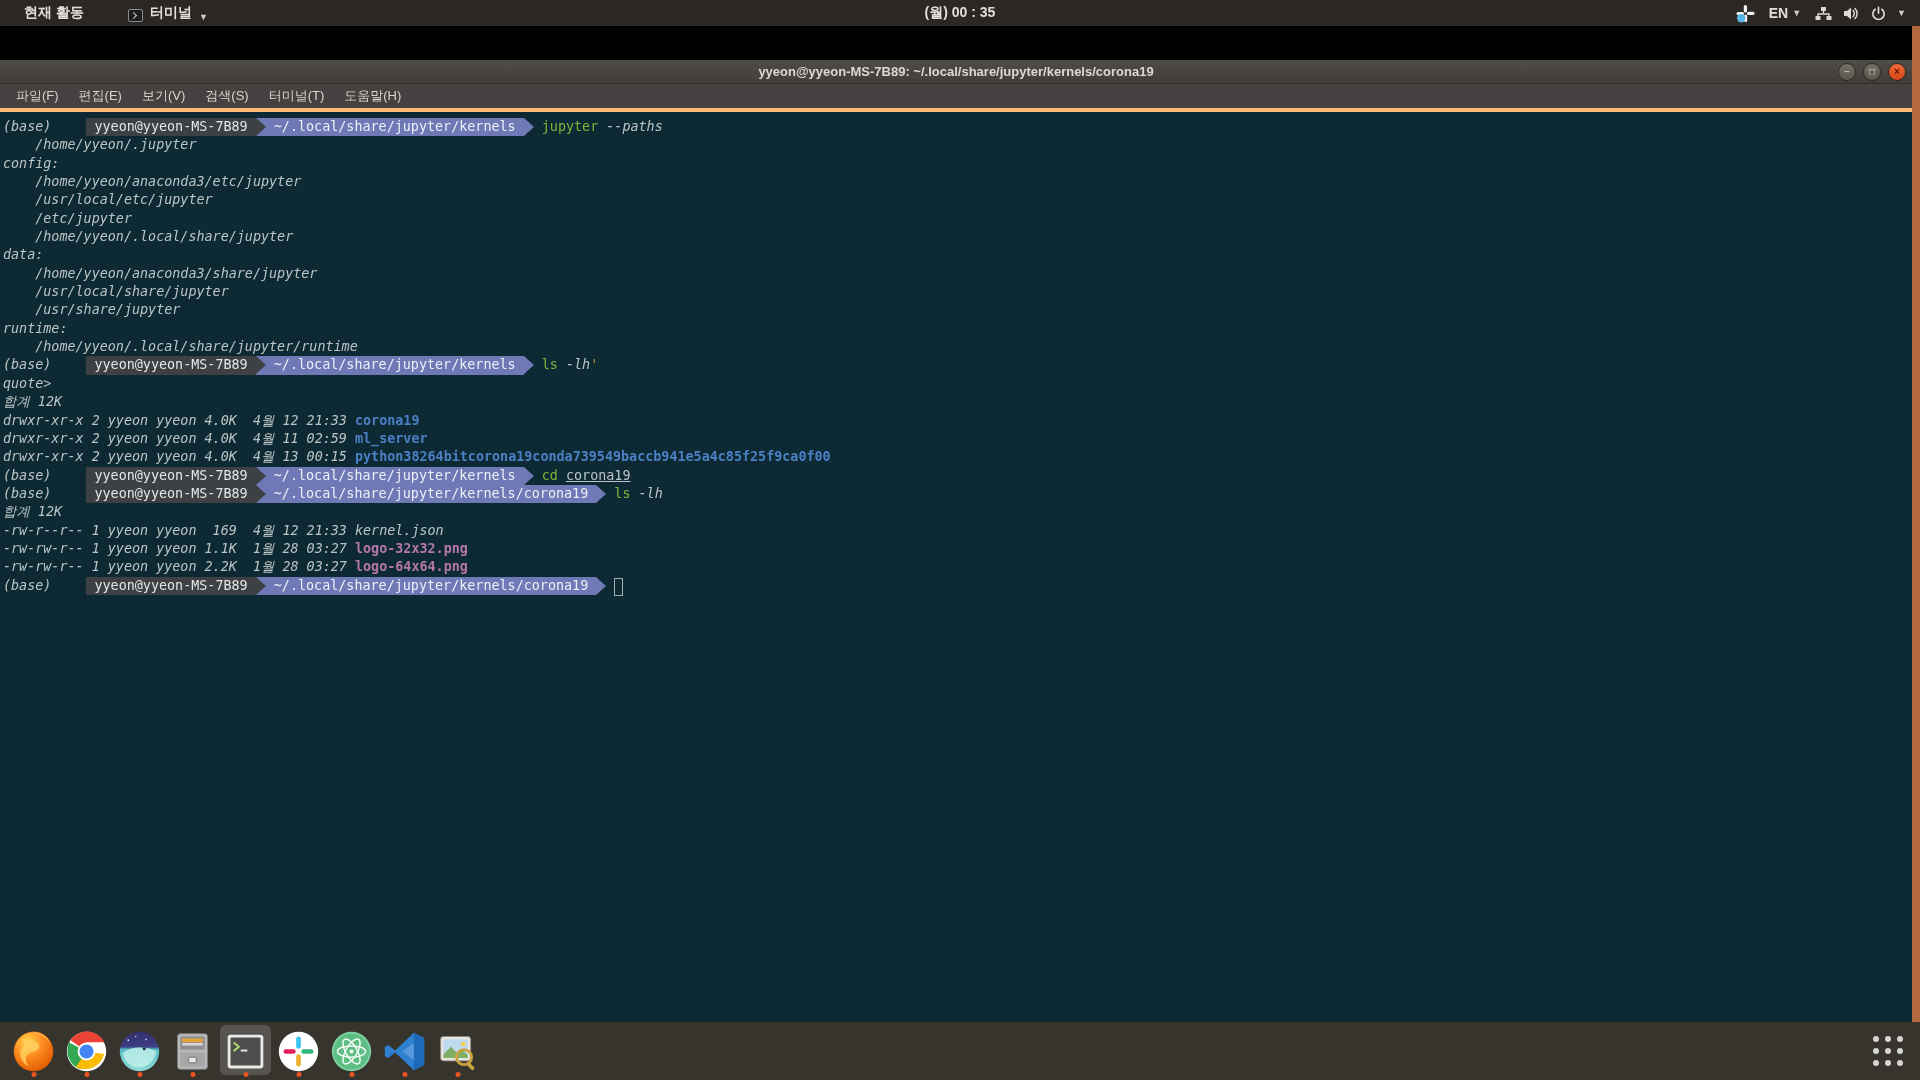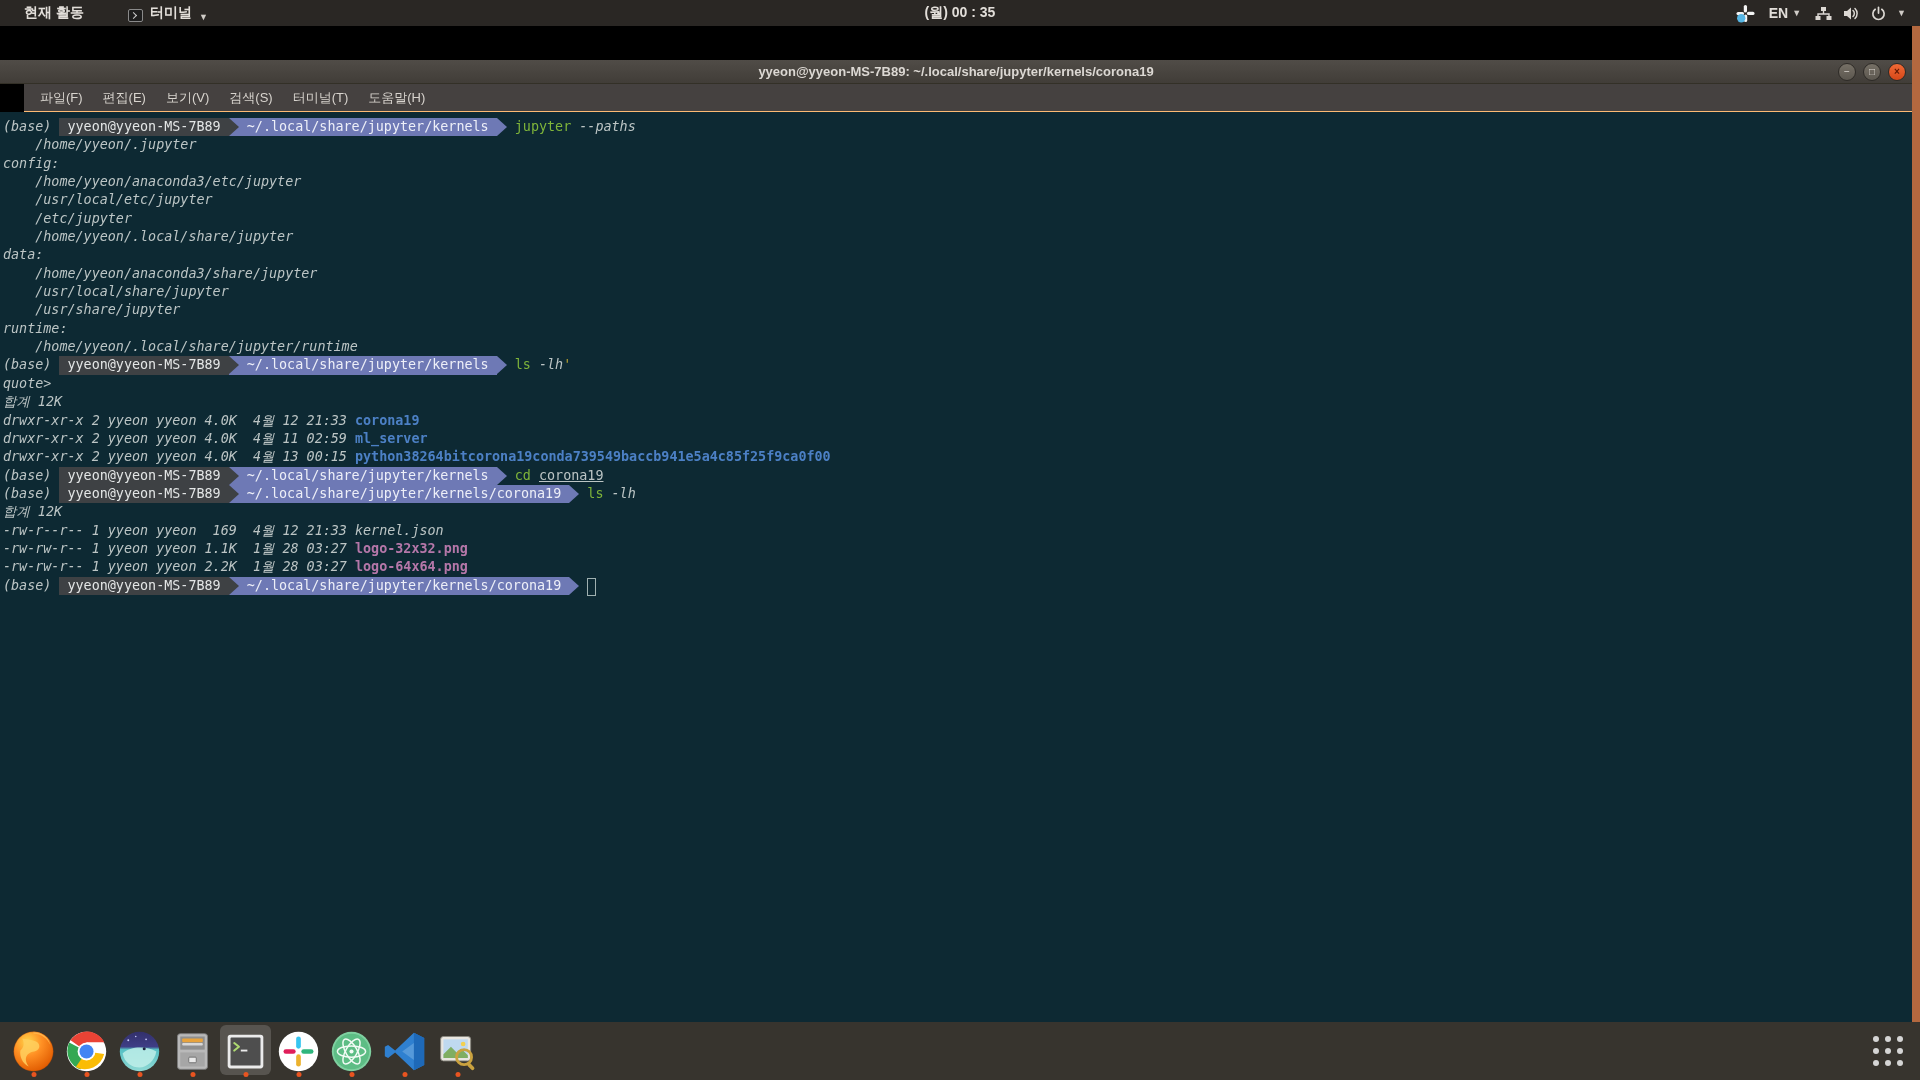--- a/index.html
+++ b/index.html
@@ -42,30 +42,30 @@
   .window{position:absolute;left:0;top:26px;width:1912px;height:996px;display:flex;flex-direction:column;z-index:10;}
   .titlebar{height:24px;background:linear-gradient(var(--titlebar-top),var(--titlebar-bottom));
     display:flex;align-items:center;justify-content:center;position:relative;border-bottom:1px solid #333027;margin-top:34px;}
   .titlebar .title{color:var(--title-fg);font-size:13px;font-weight:700;}
   .win-btns{position:absolute;right:6px;top:50%;transform:translateY(-50%);display:flex;gap:7px;}
   .wbtn{width:18px;height:18px;border-radius:50%;border:1px solid #2e2b27;display:flex;align-items:center;justify-content:center;
     background:linear-gradient(#767066,#5c574f);color:#ddd9d3;font-size:10px;line-height:1;cursor:default;}
   .wbtn.close{background:linear-gradient(#f06a36,#d64718);color:#5e1703;font-weight:700;}
   .wbtn span{transform:translateY(-0.5px);}
   .menubar{height:28px;background:var(--menubar-bg);display:flex;align-items:center;padding-left:6px;
-    font-size:13px;color:var(--menubar-fg);border-bottom:1px solid #fdba74;margin-left:24px;}
+    font-size:13px;color:var(--menubar-fg);border-bottom:4px solid #fdba74;}
   .menu-item{padding:0 10px;height:100%;display:flex;align-items:center;cursor:default;}
 
   
   .term{flex:1;background:var(--term-bg);padding:6px 0 0 3px;overflow:hidden;
     font-family:"DejaVu Sans Mono",monospace;font-size:13.4px;color:var(--term-fg);}
   .tline{white-space:pre;height:18.35px;line-height:18.35px;}
   .tline span{vertical-align:top;display:inline-block;height:18.35px;line-height:18.35px;}
   .t-p{color:var(--term-fg);font-style:italic;}
-  .t-host{background:var(--host-bg);color:var(--host-fg);}
+  .t-host{background:var(--host-bg);color:var(--host-fg);margin-left:27px;}
   .t-err{background:var(--host-bg);color:var(--error-red);font-weight:700;}
   .t-path{background:var(--path-bg);color:var(--path-fg);}
   .t-a1{width:10px;background:var(--path-bg);position:relative;}
   .t-a1::before{content:"";position:absolute;left:0;top:0;width:0;height:0;
     border-top:9.2px solid transparent;border-bottom:9.2px solid transparent;border-left:10px solid var(--host-bg);}
   .t-a2{width:10px;background:transparent;position:relative;}
   .t-a2::before{content:"";position:absolute;left:0;top:0;width:0;height:0;
     border-top:9.2px solid transparent;border-bottom:9.2px solid transparent;border-left:10px solid var(--path-bg);}
   .t-cmd{color:var(--command-green);}
   .t-q{color:var(--quote-yellow);}

